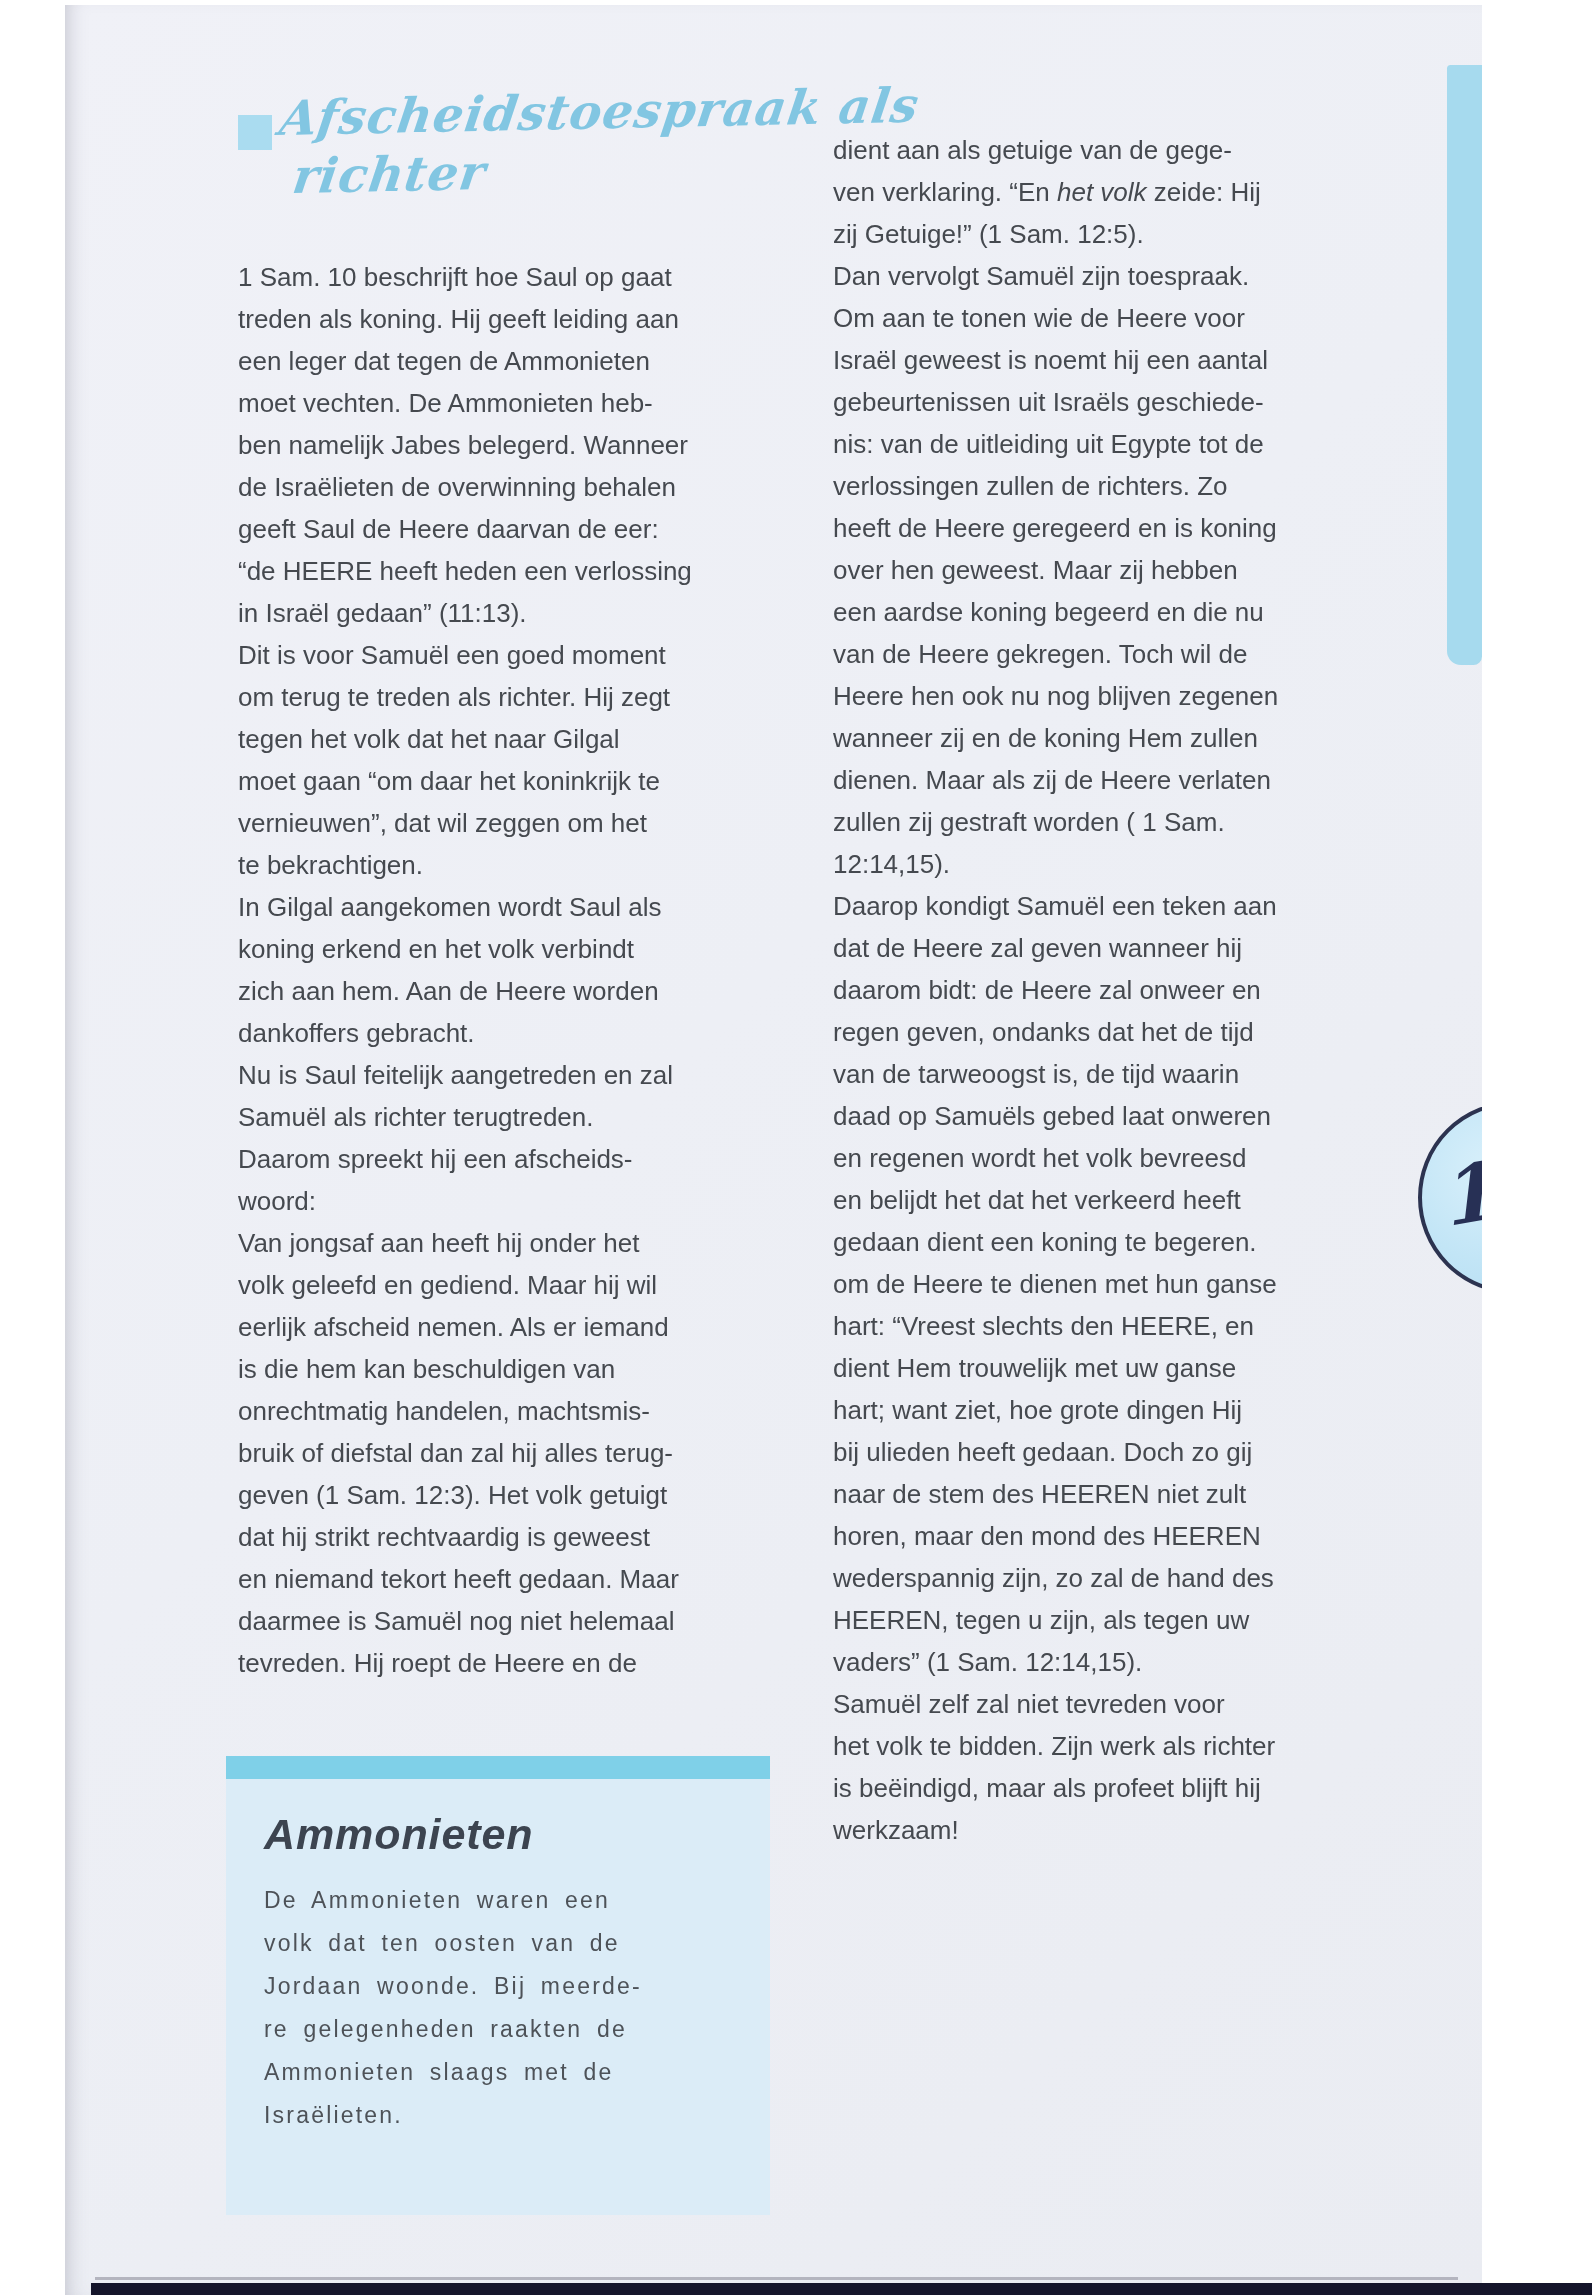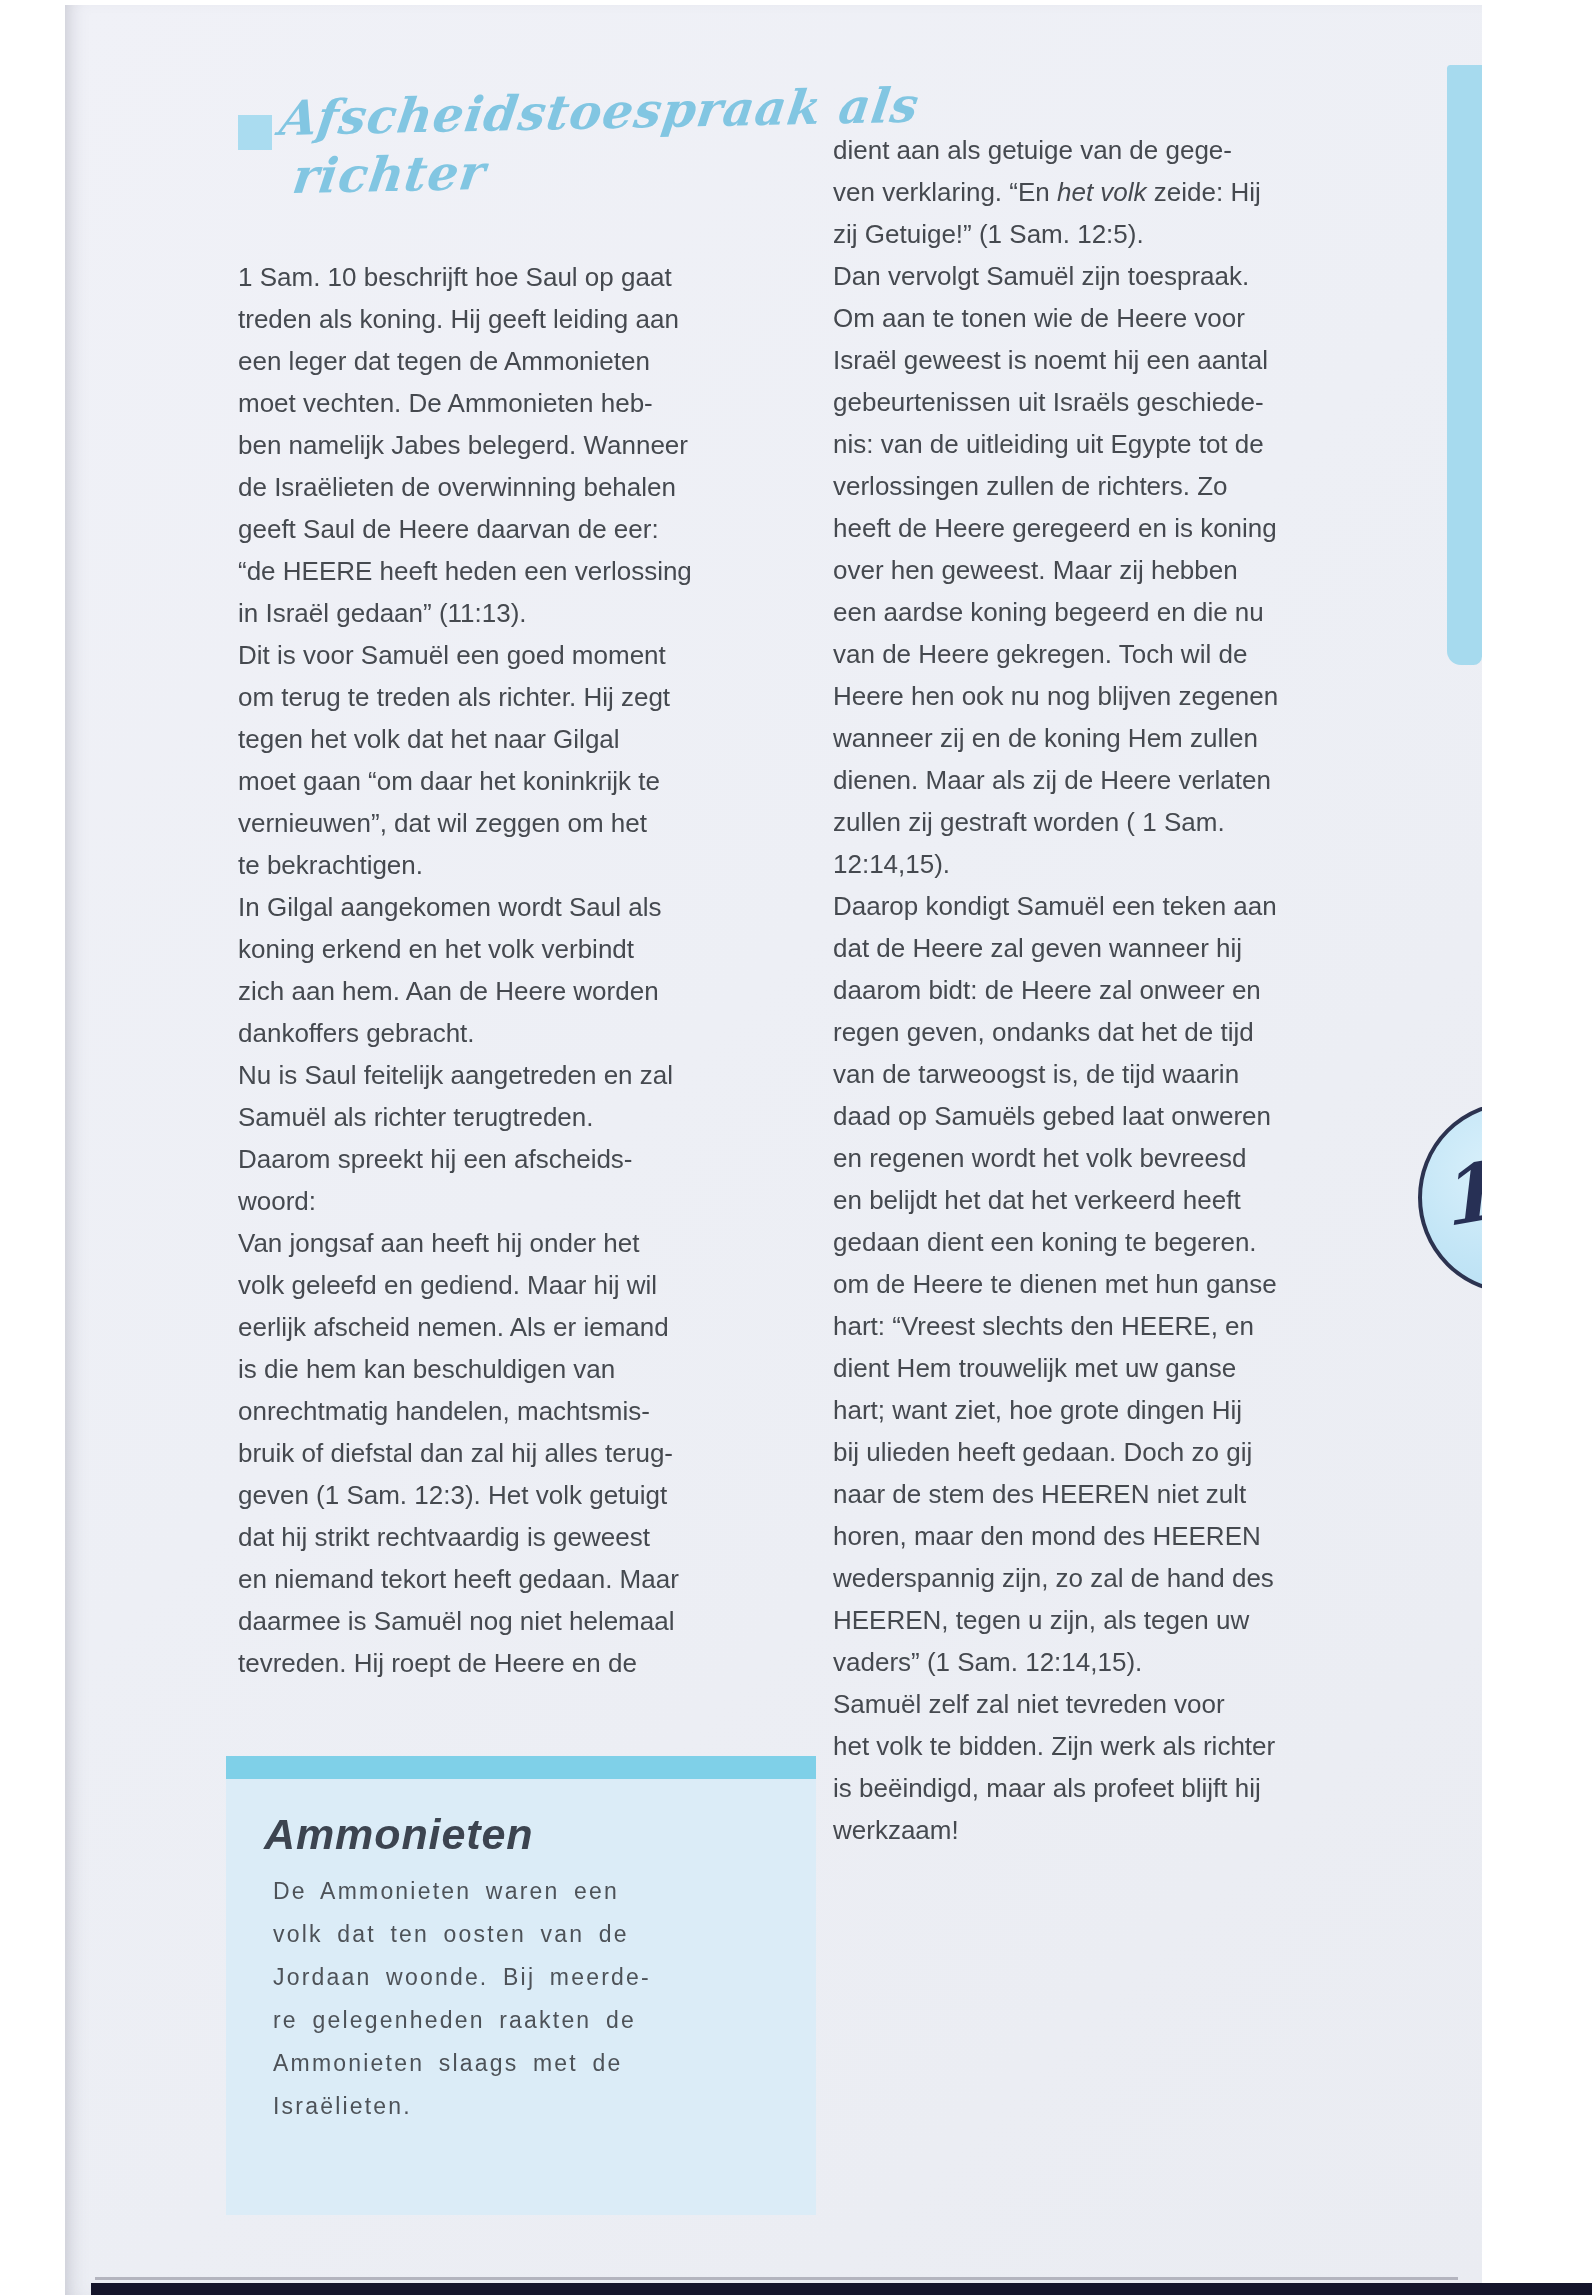--- a/index.html
+++ b/index.html
@@ -39,33 +39,31 @@
   
   .col{position:absolute;color:var(--text);font-size:26px;line-height:42px;}
   .col .line{white-space:nowrap;}
   .col-left{left:173px;top:251px;width:535px;}
   .col-right{left:768px;top:124px;width:518px;}
   .line i{}
   
   .infobox{
     position:absolute;left:161px;top:1751px;width:544px;height:459px;
     background:var(--infobox_bg);
-    padding-left:46px;
   }
   .infobox-bar{position:absolute;left:0;top:0;width:100%;height:22.4px;background:var(--infobox_bar);}
   .infobox-title{
     margin:0;position:absolute;left:38px;top:54px;
     font-size:43px;font-style:italic;font-weight:bold;color:#3c4450;
     letter-spacing:0.9px;
   }
   .infobox-body{
-    position:absolute;left:38px;top:114px;width:483px;
+    position:absolute;left:38px;top:123px;width:483px;
     font-size:23px;line-height:43px;letter-spacing:2.2px;word-spacing:6px;
     color:#4d5258;
-    margin-left:9px;
   }
   .infobox-body .line{white-space:nowrap;}
   
   .side-bar{
     position:absolute;left:1382px;top:60px;width:35px;height:600px;
     background:var(--bar_blue);
     border-radius:3.5px 0 8.6px 14px;
   }
   
   .page-circle{

